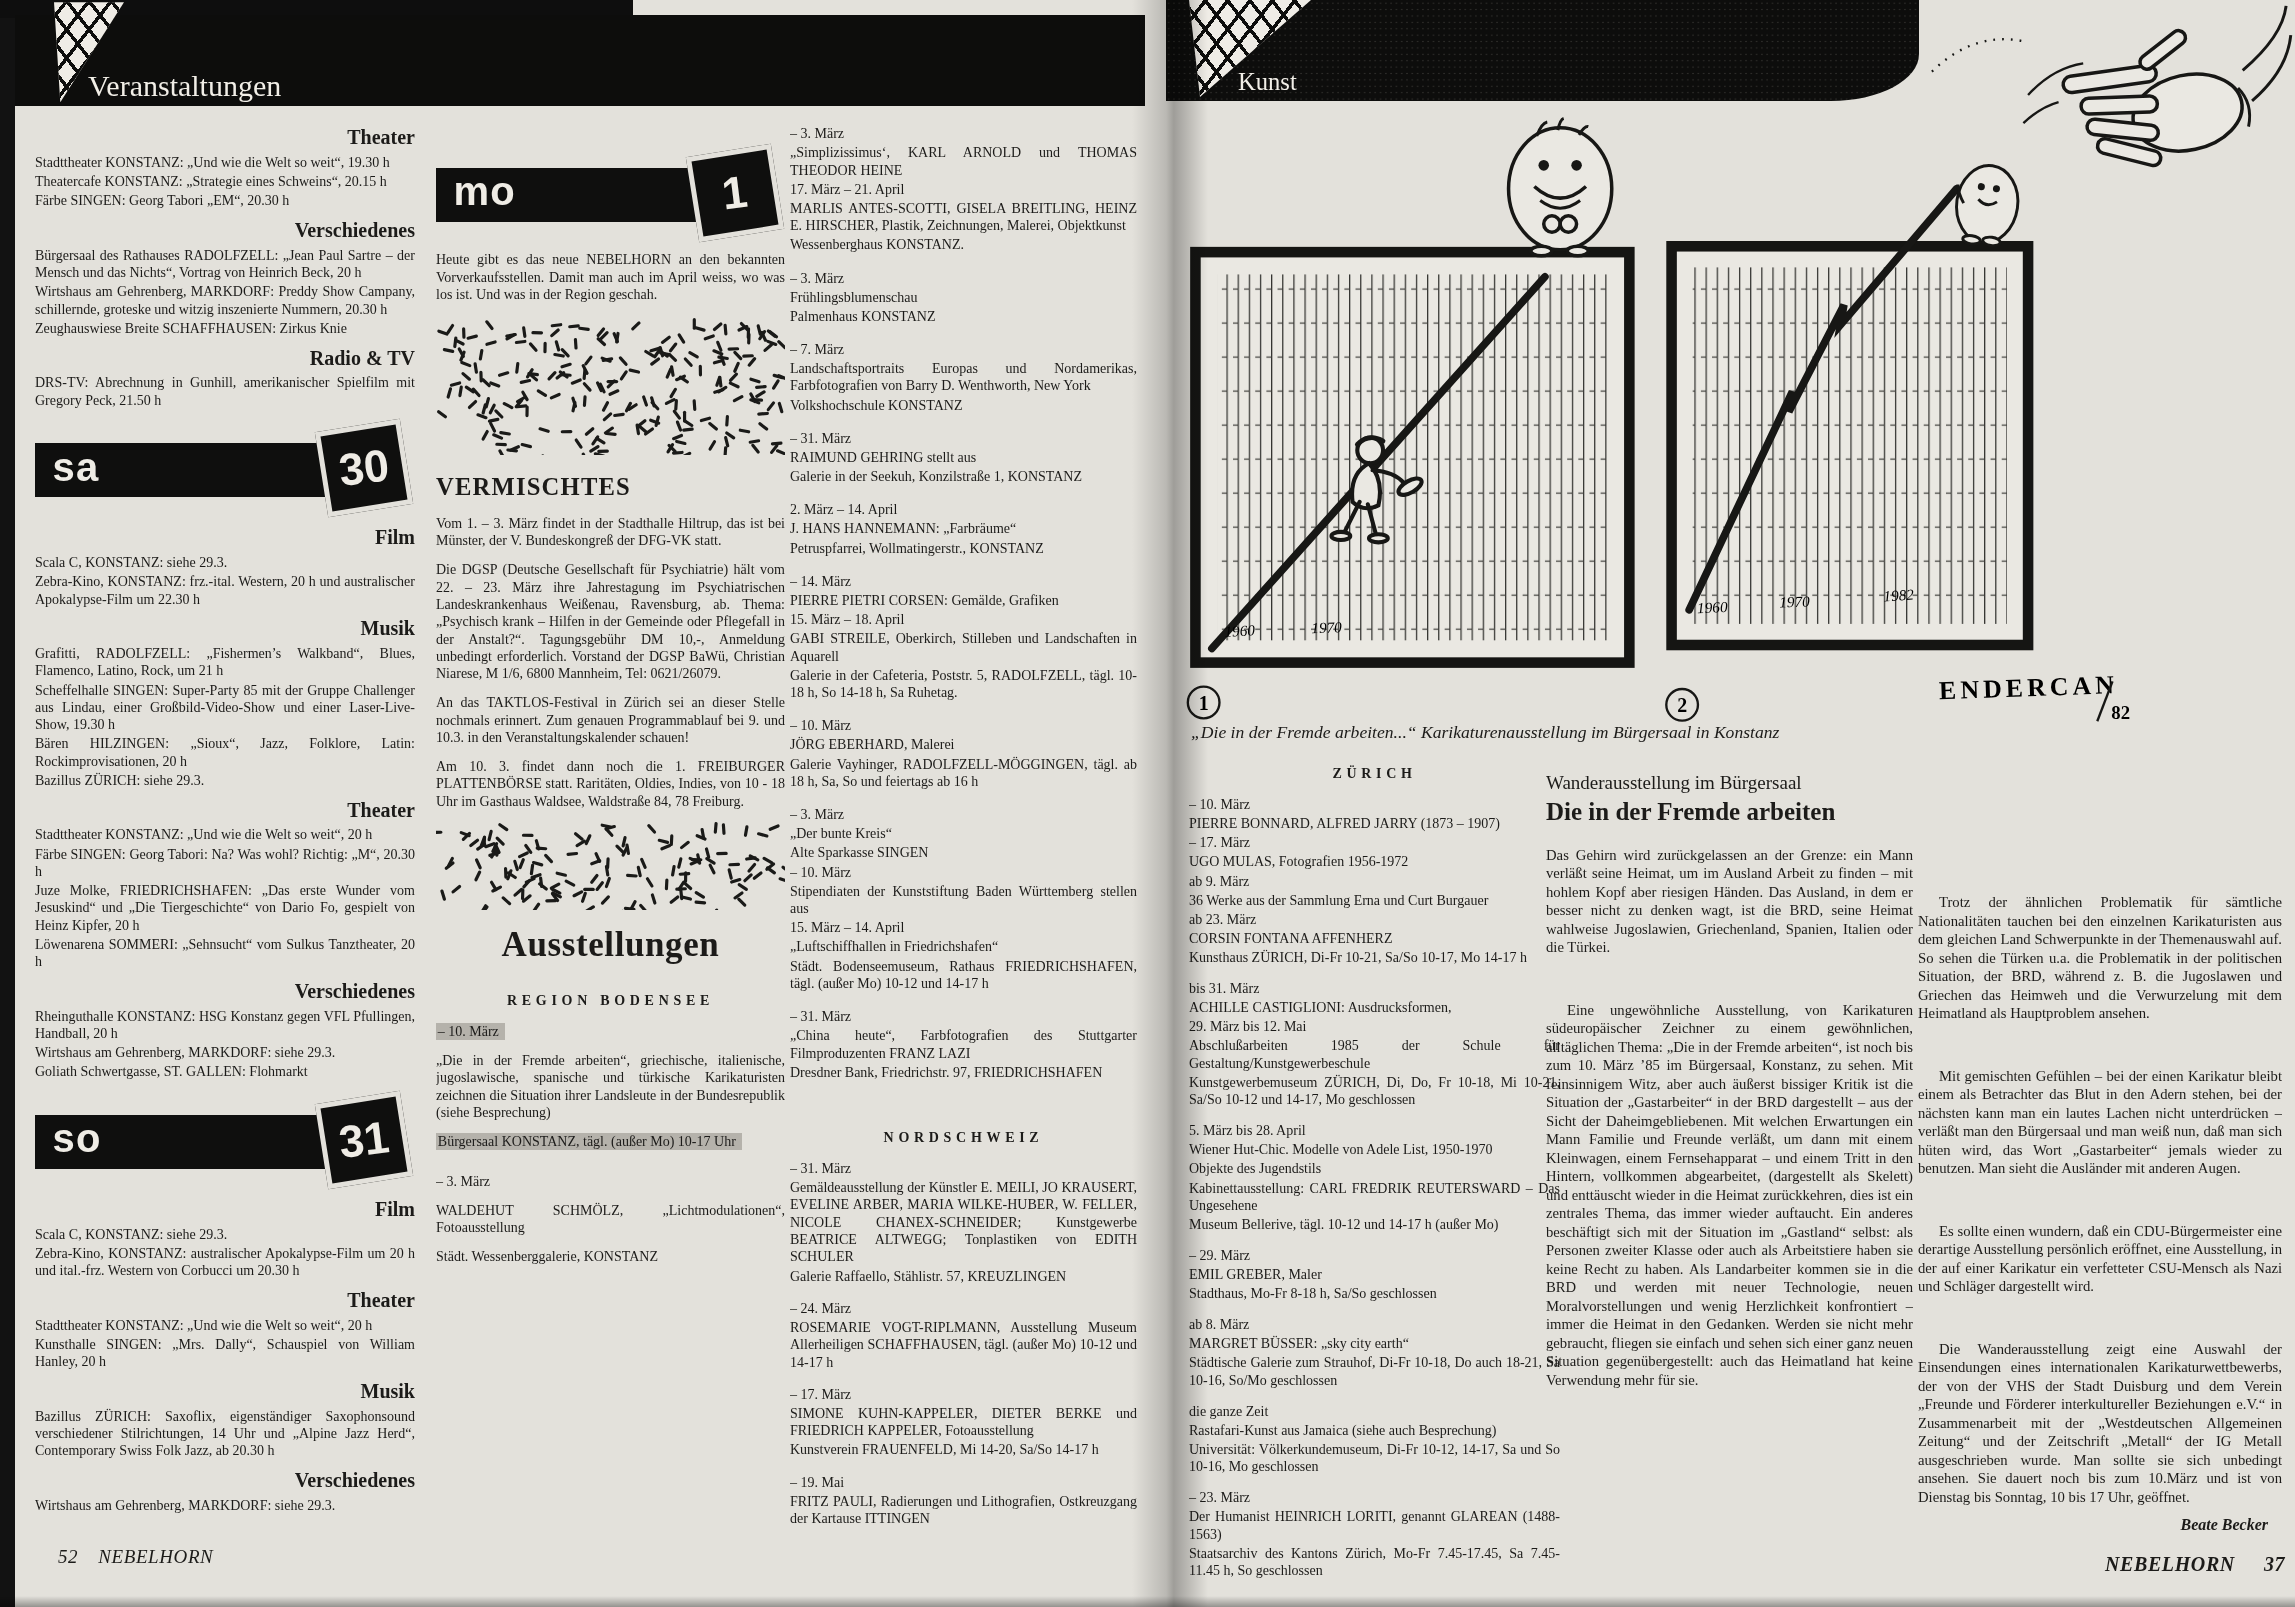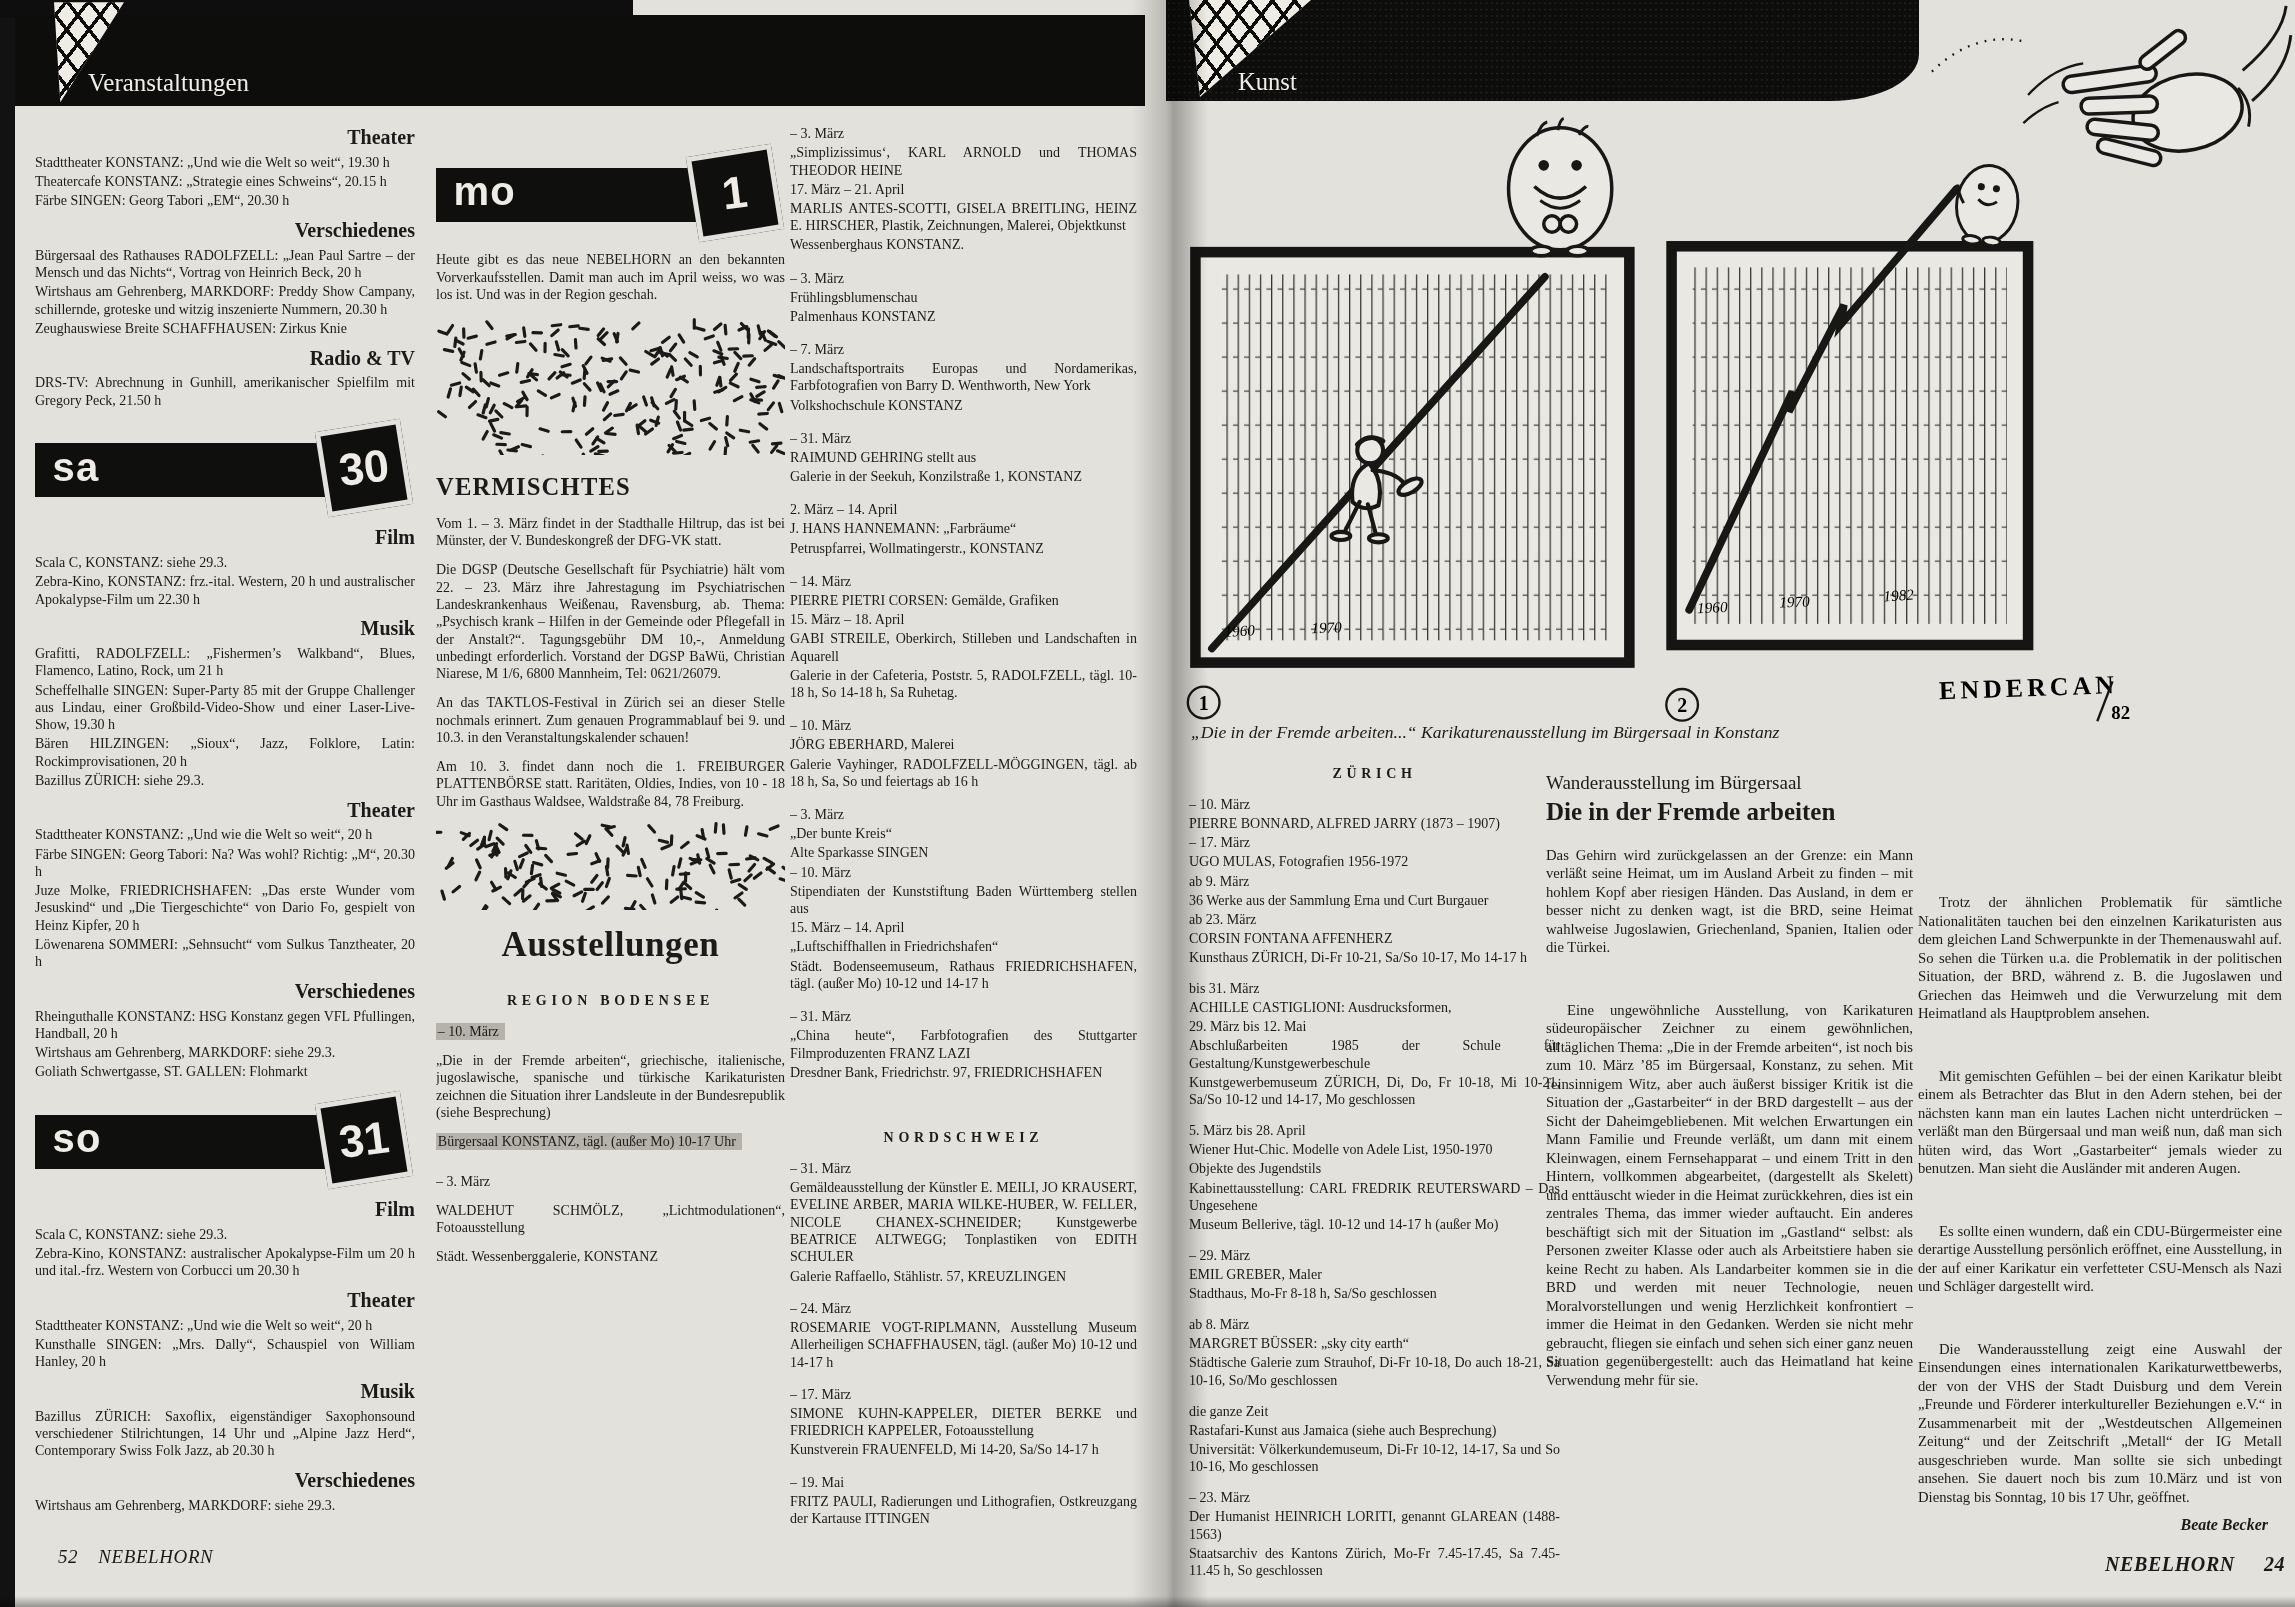--- a/index.html
+++ b/index.html
@@ -12,21 +12,21 @@
   .gutter{position:absolute;left:1132px;top:0;width:76px;height:1607px;
           background:linear-gradient(90deg,rgba(0,0,0,0) 0%,rgba(0,0,0,.18) 45%,rgba(0,0,0,.30) 55%,rgba(0,0,0,0) 100%);z-index:40;pointer-events:none;}
   .edge-bottom{position:absolute;left:0;top:1596px;width:2295px;height:11px;background:linear-gradient(#0000,rgba(0,0,0,.35));}
 
   
   .band{position:absolute;background:#0d0d0c;}
   #band-left{left:15.2px;top:15.2px;width:1130px;height:91px;}
   #band-right{left:1166px;top:0;width:753px;height:101px;border-bottom-right-radius:88px 47px;
      background:#0d0d0c radial-gradient(rgba(140,135,128,.25) 0.6px,transparent 0.9px);background-size:5.3px 6.4px;}
   .band-label{position:absolute;color:#f1eee7;z-index:6;}
-  #label-veranstaltungen{left:88px;top:69px;font-size:25px;}
+  #label-veranstaltungen{left:88px;top:69px;font-size:30px;}
   #label-kunst{left:1238px;top:68px;font-size:24.6px;}
   .tri{position:absolute;z-index:7;
        background:
          repeating-linear-gradient(52deg,#0d0d0c 0 3.5px,transparent 3.5px 17.6px),
          repeating-linear-gradient(-52deg,#0d0d0c 0 3.5px,transparent 3.5px 17.6px),
          #efece6;
        clip-path:polygon(0 0,100% 0,9% 100%);}
   #tri-left{left:54px;top:2.3px;width:70px;height:100px;}
   #tri-right{left:1189px;top:0;width:122px;height:97px;}
 
@@ -744,19 +744,19 @@
   <div class="col" id="c">
       <div class="ap">Trotz der ähnlichen Problematik für sämtliche Nationalitäten tauchen bei den einzelnen Karikaturisten aus dem gleichen Land Schwerpunkte in der Themenauswahl auf. So sehen die Türken u.a. die Problematik in der politischen Situation, der BRD, während z. B. die Jugoslawen und Griechen das Heimweh und die Verwurzelung mit dem Heimatland als Hauptproblem ansehen.</div>
       <div class="ap">Mit gemischten Gefühlen – bei der einen Karikatur bleibt einem als Betrachter das Blut in den Adern stehen, bei der nächsten kann man ein lautes Lachen nicht unterdrücken – verläßt man den Bürgersaal und man weiß nun, daß man sich hüten wird, das Wort „Gastarbeiter“ jemals wieder zu benutzen. Man sieht die Ausländer mit anderen Augen.</div>
       <div class="ap">Es sollte einen wundern, daß ein CDU-Bürgermeister eine derartige Ausstellung persönlich eröffnet, eine Ausstellung, in der auf einer Karikatur ein verfetteter CSU-Mensch als Nazi und Schläger dargestellt wird.</div>
       <div class="ap">Die Wanderausstellung zeigt eine Auswahl der Einsendungen eines internationalen Karikaturwettbewerbs, der von der VHS der Stadt Duisburg und dem Verein „Freunde und Förderer interkultureller Beziehungen e.V.“ in Zusammenarbeit mit der „Westdeutschen Allgemeinen Zeitung“ und der Zeitschrift „Metall“ der IG Metall ausgeschrieben wurde. Man sollte sie sich unbedingt ansehen. Sie dauert noch bis zum 10.März und ist von Dienstag bis Sonntag, 10 bis 17 Uhr, geöffnet.</div>
       <div class="by">Beate Becker</div>
     </div>
 
   <div class="footer" id="foot-right">
     <span>NEBELHORN</span>
-    <span style="margin-left:23.5px">24</span>
+    <span style="margin-left:23.5px">37</span>
   </div>
 
   <div class="gutter"></div>
   <div class="edge-bottom"></div>
 </div>
 
 
 </body></html>

